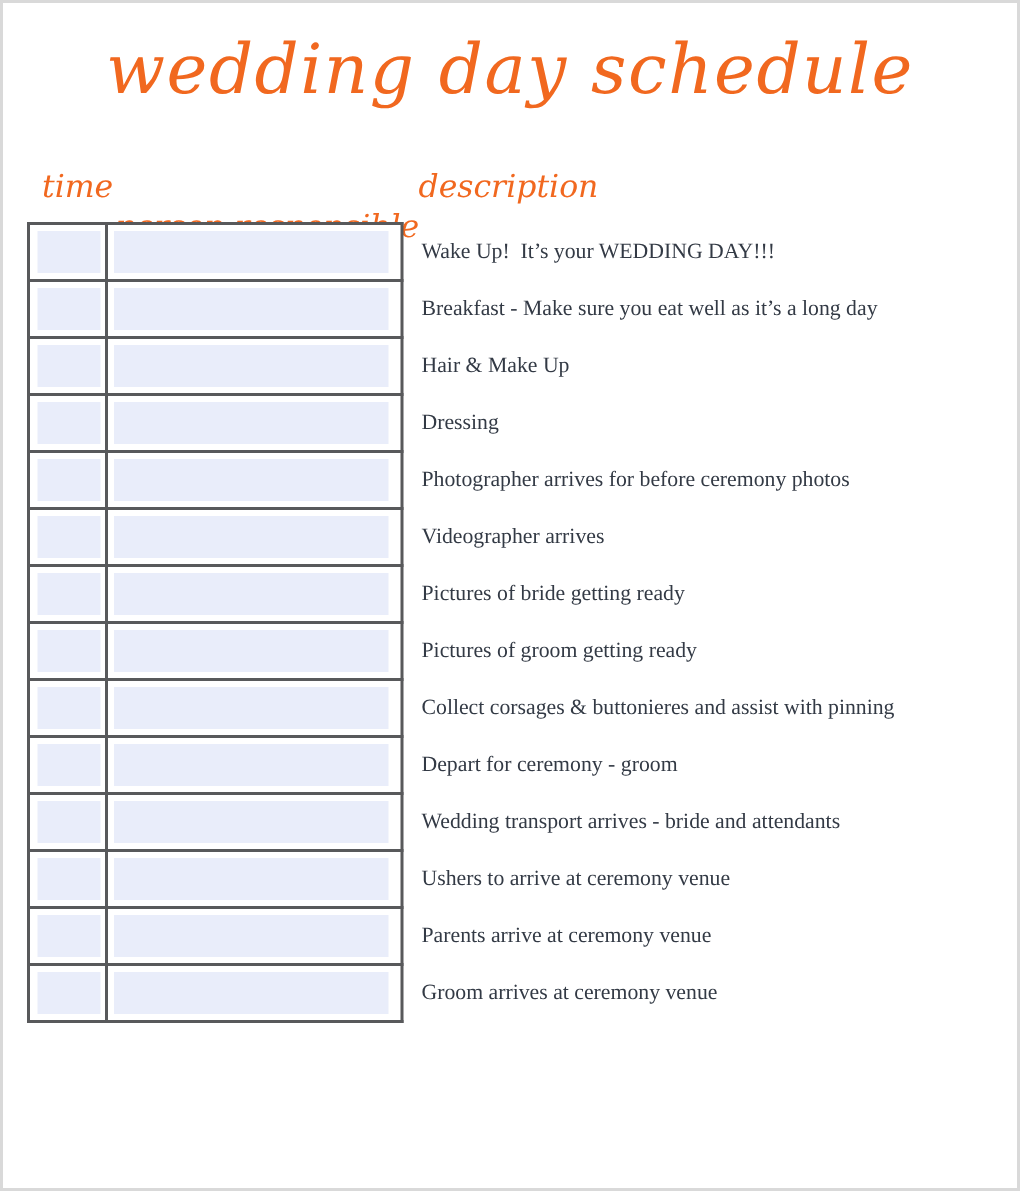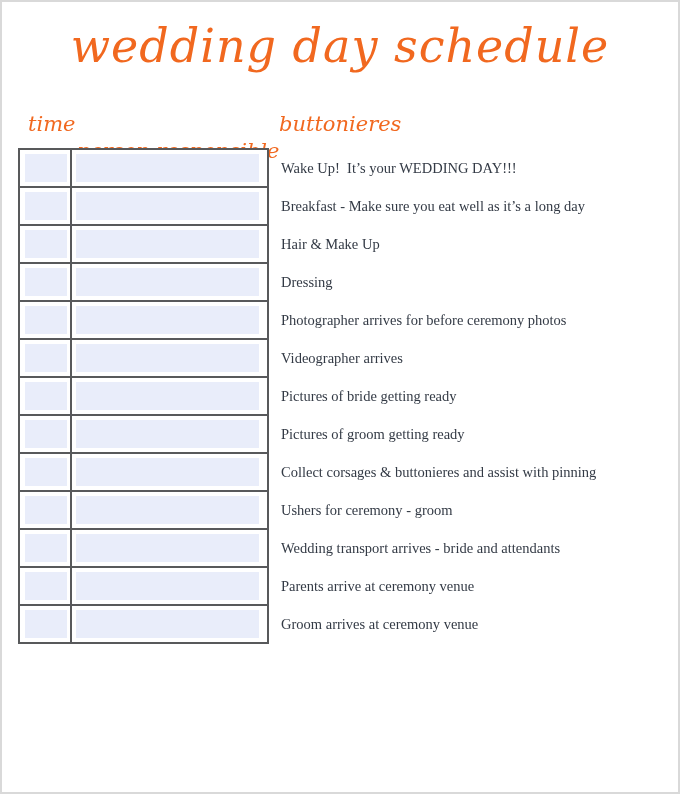--- a/index.html
+++ b/index.html
@@ -83,21 +83,21 @@
 </style>
 </head>
 <body>
 
 <div class="page">
 
   <div class="title">wedding day schedule</div>
 
   <div class="col-header time">time</div>
   <div class="col-header person">person responsible</div>
-  <div class="col-header description">buttonieres</div>
+  <div class="col-header description">description</div>
 
   <table class="schedule">
     <colgroup>
       <col style="width:52px">
       <col style="width:197px">
       <col>
     </colgroup>
     <tbody>
       <tr>
         <td class="time-cell">
@@ -180,30 +180,39 @@
           </td>
         <td class="desc-cell">Collect corsages &amp; buttonieres and assist with pinning</td>
       </tr>
       <tr>
         <td class="time-cell">
             <input type="text" class="field" value="" style="">
           </td>
         <td class="person-cell">
             <input type="text" class="field" value="" style="">
           </td>
-        <td class="desc-cell">Ushers for ceremony - groom</td>
+        <td class="desc-cell">Depart for ceremony - groom</td>
       </tr>
       <tr>
         <td class="time-cell">
             <input type="text" class="field" value="" style="">
           </td>
         <td class="person-cell">
             <input type="text" class="field" value="" style="">
           </td>
         <td class="desc-cell">Wedding transport arrives - bride and attendants</td>
+      </tr>
+      <tr>
+        <td class="time-cell">
+            <input type="text" class="field" value="" style="">
+          </td>
+        <td class="person-cell">
+            <input type="text" class="field" value="" style="">
+          </td>
+        <td class="desc-cell">Ushers to arrive at ceremony venue</td>
       </tr>
       <tr>
         <td class="time-cell">
             <input type="text" class="field" value="" style="">
           </td>
         <td class="person-cell">
             <input type="text" class="field" value="" style="">
           </td>
         <td class="desc-cell">Parents arrive at ceremony venue</td>
       </tr>

